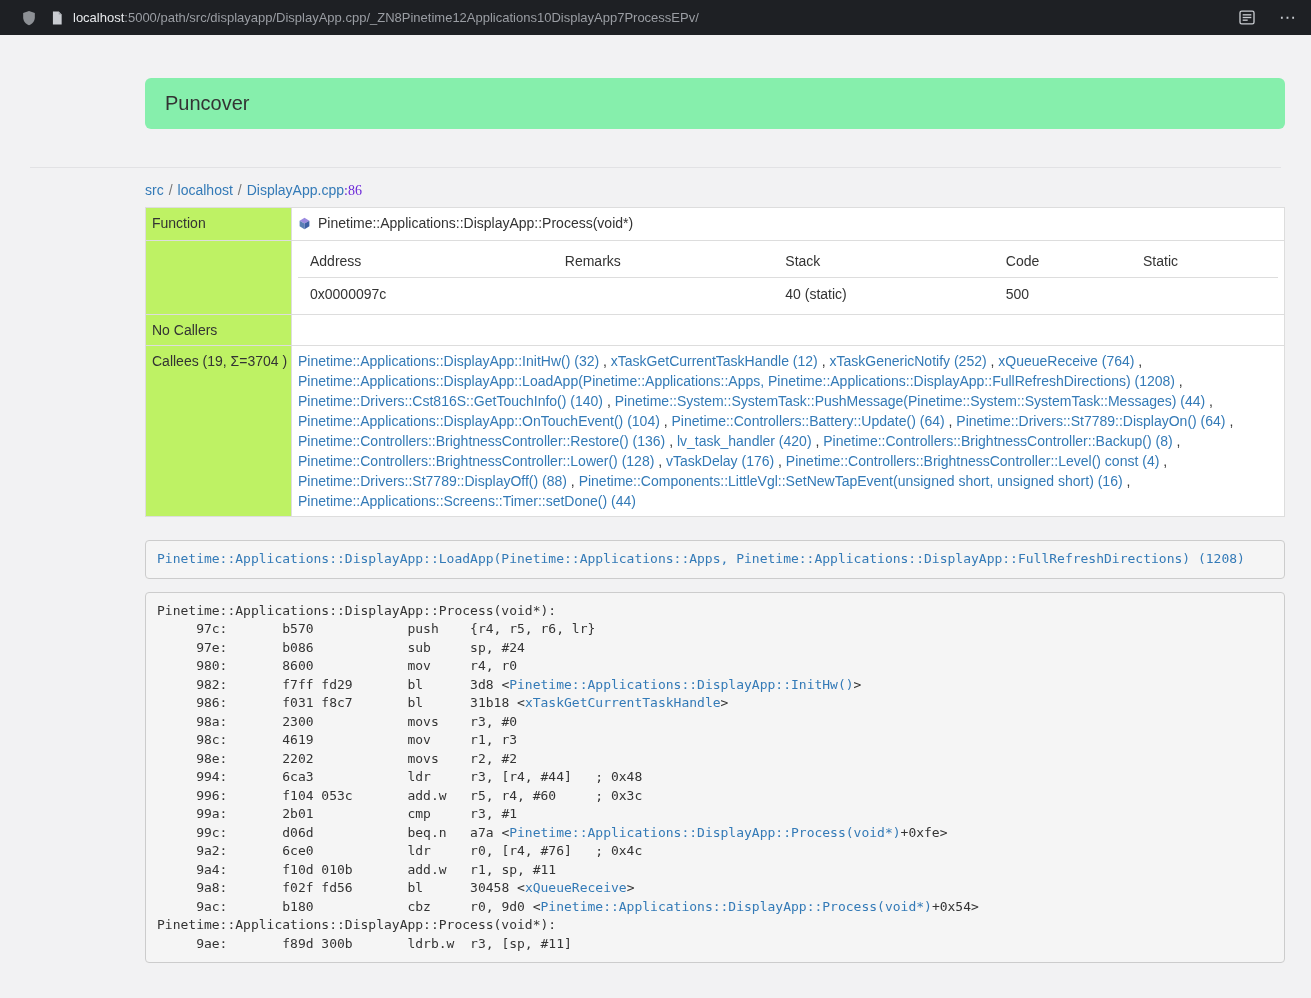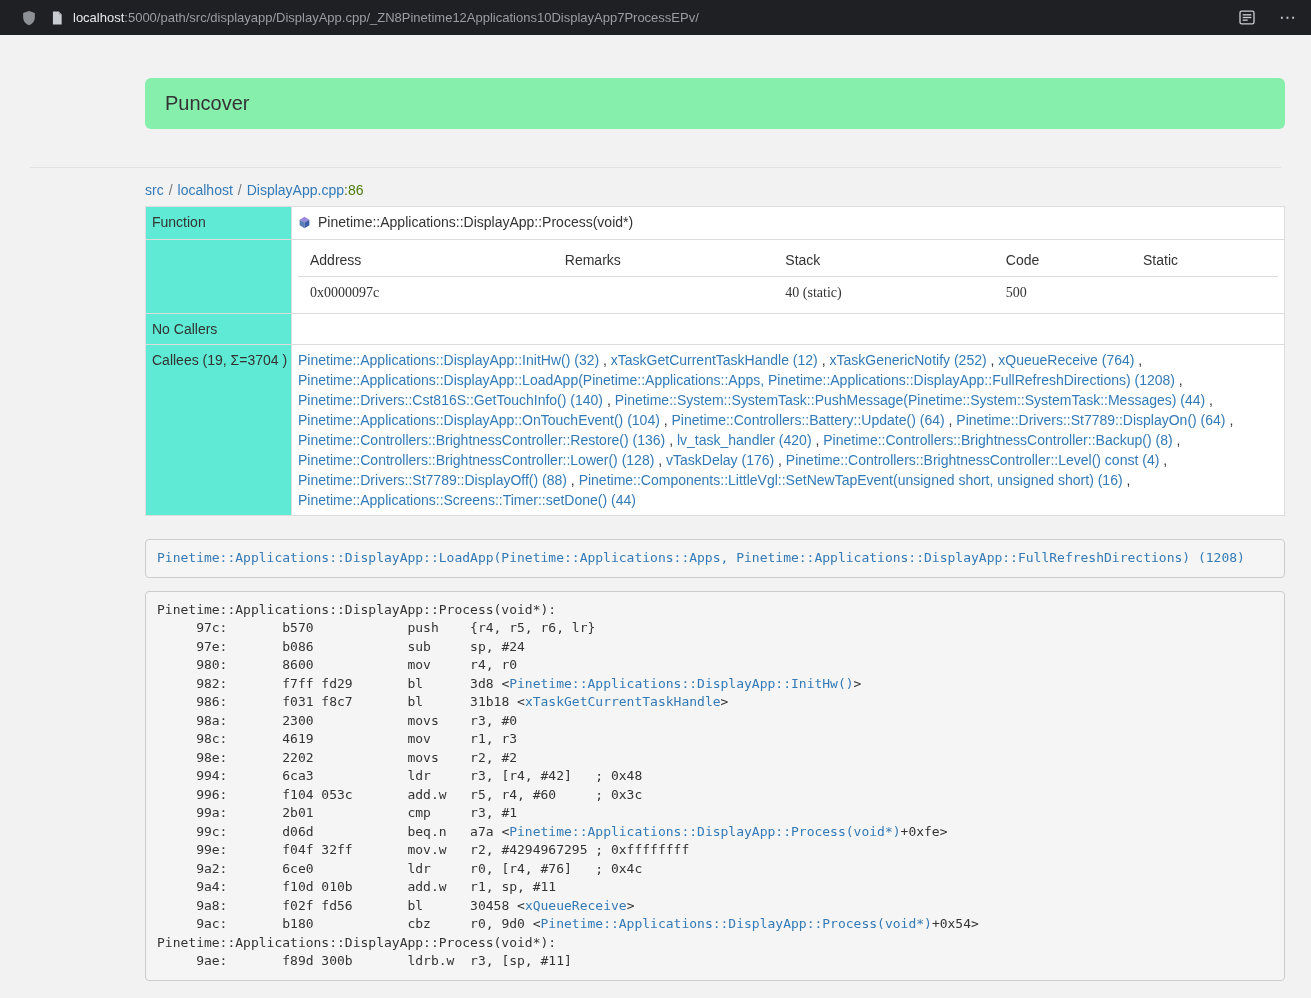--- a/index.html
+++ b/index.html
@@ -19,30 +19,30 @@
   .menu-dots { color: #c9ccd1; font-size: 17px; line-height: 1; letter-spacing: 1px; }
 
   
   .container { width: 1140px; margin-left: 145px; }
   .jumbotron { margin-top: 43px; background: #86efac; border-radius: 6px; padding: 14px 20px; }
   .jumbotron h1 { margin: 0; font-size: 20px; font-weight: normal; color: #333; }
   hr.page-hr { border: 0; border-top: 1px solid #e2e2e4; margin: 38px 30px 0 30px; }
 
   .breadcrumb { margin: 14px 0 8px 0; font-size: 14px; }
   .bc-sep { color: #777; margin: 0 5px; }
-  .bc-suffix { color: #4d7c0f; }
+  .bc-suffix { color: #6d28d9; font-family: Liberation Serif, serif; }
 
   
   table.fn { width: 100%; border-collapse: collapse; table-layout: fixed; background: #fff; font-size: 14px; }
   table.fn > tbody > tr > td { border: 1px solid #ddd; padding: 5px 6px; vertical-align: top; line-height: 20px; }
-  td.label-col { background: #5eead4; white-space: nowrap; }
+  td.label-col { background: #bef264; white-space: nowrap; }
   td.sub-cell { padding: 0 8px; }
   table.metrics { width: 100%; border-collapse: collapse; table-layout: fixed; font-size: 14px; }
   table.metrics th { text-align: left; font-weight: normal; border-bottom: 1px solid #ddd; padding: 5px 8px 6px 12px; line-height: 20px; }
-  table.metrics td { text-align: left; padding: 6px 8px 5px 12px; line-height: 20px; font-family: Liberation Serif, serif; }
+  table.metrics td { text-align: left; padding: 6px 8px 5px 12px; line-height: 20px; }
   .sym-icon { display: inline-block; vertical-align: -2px; margin-right: 7px; }
   td.callees-cell { padding: 6px 9px; }
   .callee-sep { color: #333; }
 
   
   .codebox { background: #f5f5f5; border: 1px solid #ccc; border-radius: 4px; padding: 9px 11px;
              font-family: "DejaVu Sans Mono", monospace; font-size: 13px; line-height: 18.5px; color: #333; }
   .symbol-box { margin-top: 23px; }
   .disasm { margin-top: 13px; margin-bottom: 30px; overflow-x: auto; }
   .code-line { white-space: pre; tab-size: 8; -moz-tab-size: 8; }
@@ -157,25 +157,24 @@
   <div class="codebox disasm">
       <div class="code-line"><span>Pinetime::Applications::DisplayApp::Process(void*):</span></div>
       <div class="code-line"><span>     97c:	b570      	push	{r4, r5, r6, lr}</span></div>
       <div class="code-line"><span>     97e:	b086      	sub	sp, #24</span></div>
       <div class="code-line"><span>     980:	8600      	mov	r4, r0</span></div>
       <div class="code-line"><span>     982:	f7ff fd29 	bl	3d8 &lt;</span><a href="#">Pinetime::Applications::DisplayApp::InitHw()</a><span>&gt;</span></div>
       <div class="code-line"><span>     986:	f031 f8c7 	bl	31b18 &lt;</span><a href="#">xTaskGetCurrentTaskHandle</a><span>&gt;</span></div>
       <div class="code-line"><span>     98a:	2300      	movs	r3, #0</span></div>
       <div class="code-line"><span>     98c:	4619      	mov	r1, r3</span></div>
       <div class="code-line"><span>     98e:	2202      	movs	r2, #2</span></div>
-      <div class="code-line"><span>     994:	6ca3      	ldr	r3, [r4, #42]	; 0x48</span></div>
+      <div class="code-line"><span>     994:	6ca3      	ldr	r3, [r4, #44]	; 0x48</span></div>
       <div class="code-line"><span>     996:	f104 053c 	add.w	r5, r4, #60	; 0x3c</span></div>
       <div class="code-line"><span>     99a:	2b01      	cmp	r3, #1</span></div>
       <div class="code-line"><span>     99c:	d06d      	beq.n	a7a &lt;</span><a href="#">Pinetime::Applications::DisplayApp::Process(void*)</a><span>+0xfe&gt;</span></div>
-      <div class="code-line"><span>     99e:	f04f 32ff 	mov.w	r2, #4294967295	; 0xffffffff</span></div>
       <div class="code-line"><span>     9a2:	6ce0      	ldr	r0, [r4, #76]	; 0x4c</span></div>
       <div class="code-line"><span>     9a4:	f10d 010b 	add.w	r1, sp, #11</span></div>
       <div class="code-line"><span>     9a8:	f02f fd56 	bl	30458 &lt;</span><a href="#">xQueueReceive</a><span>&gt;</span></div>
       <div class="code-line"><span>     9ac:	b180      	cbz	r0, 9d0 &lt;</span><a href="#">Pinetime::Applications::DisplayApp::Process(void*)</a><span>+0x54&gt;</span></div>
       <div class="code-line"><span>Pinetime::Applications::DisplayApp::Process(void*):</span></div>
       <div class="code-line"><span>     9ae:	f89d 300b 	ldrb.w	r3, [sp, #11]</span></div>
     </div>
 
 </div>
 

